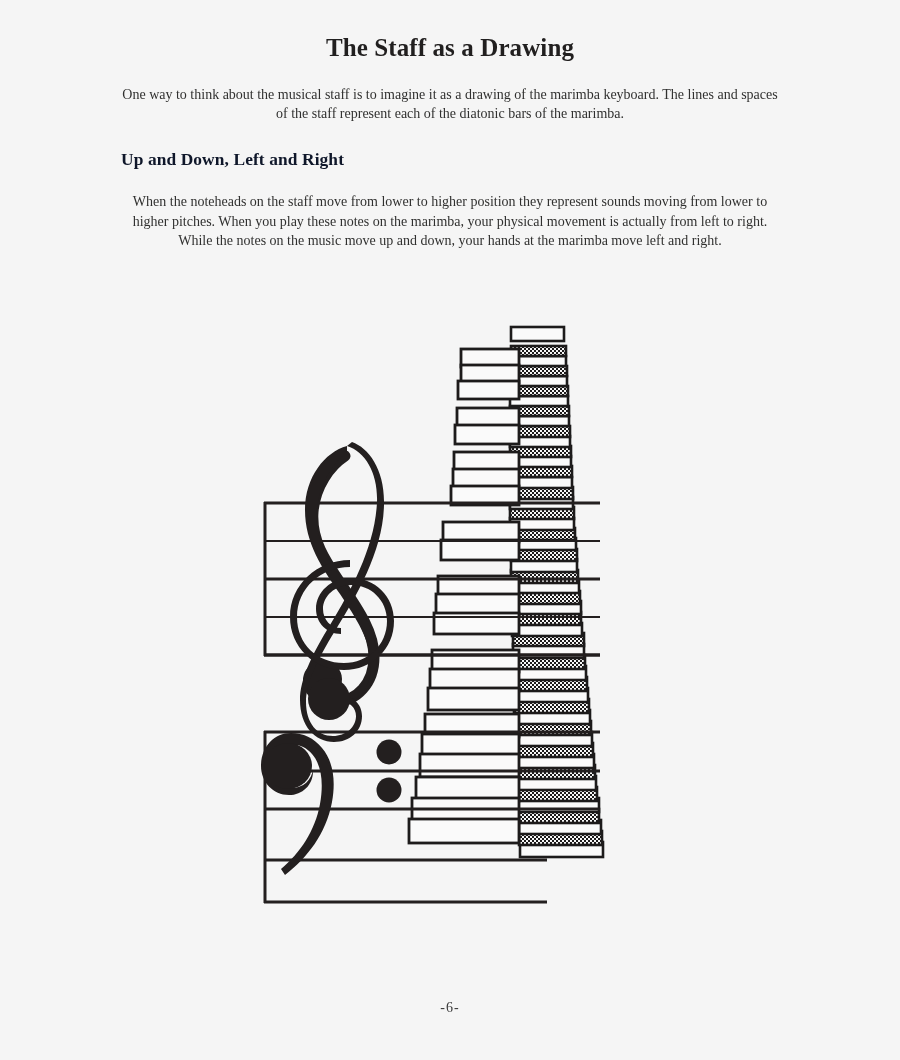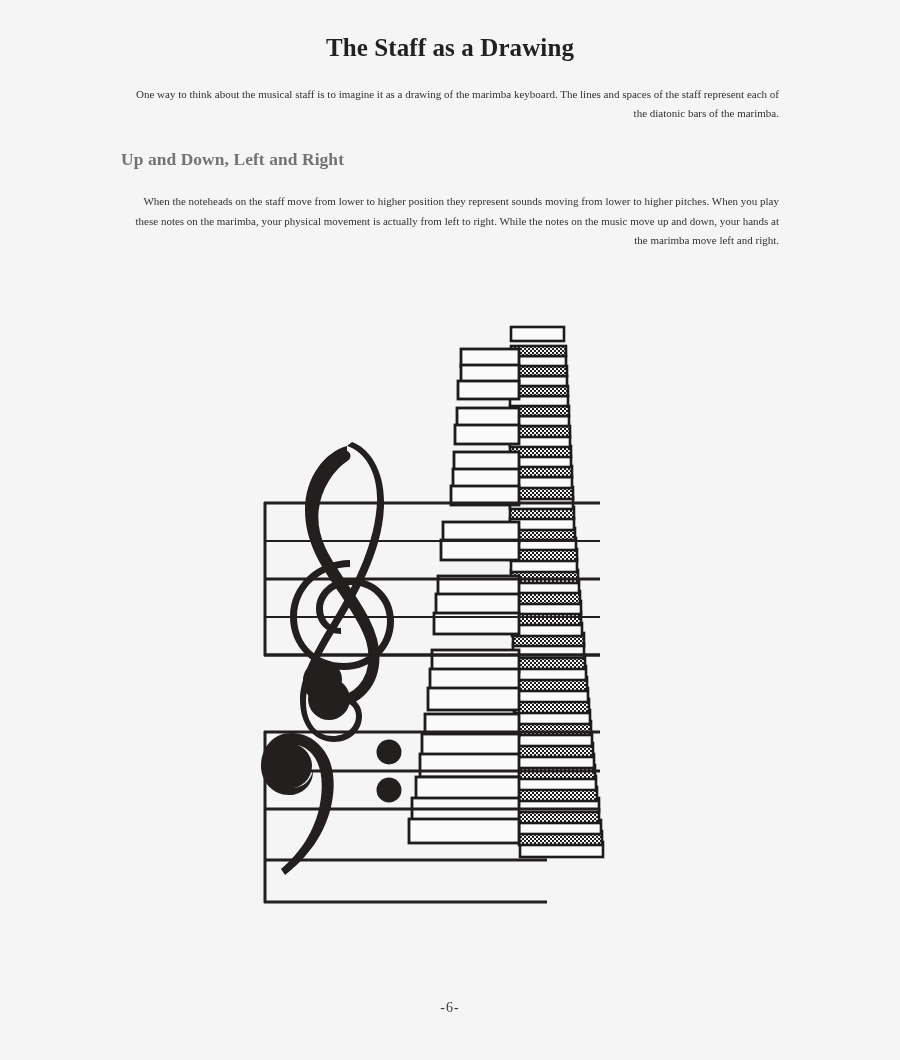--- a/index.html
+++ b/index.html
@@ -16,29 +16,29 @@
   
   .page-title{
     position:absolute;left:0;top:34px;width:900px;
     text-align:center;
     font-size:25px;font-weight:bold;
     letter-spacing:.1px;
     color:#211f1f;
   }
   .textcol{position:absolute;left:121px;top:85px;width:658px;}
   .para{
-    font-size:11px;
+    font-size:14px;
     line-height:19.2px;
     color:#30302f;
     margin:0 0 0 0;
-    text-align:right;
+    text-align:center;
   }
   .subhead{
     font-size:17.4px;font-weight:bold;
-    color:#737373;
+    color:#0f172a;
     margin:26px 0 0 0;
     letter-spacing:.1px;
   }
   .para2{margin-top:22px;}
 
   .folio{
     position:absolute;left:0;top:1000px;width:900px;
     text-align:center;font-size:14px;color:#3a3a3a;
     letter-spacing:1px;
   }

